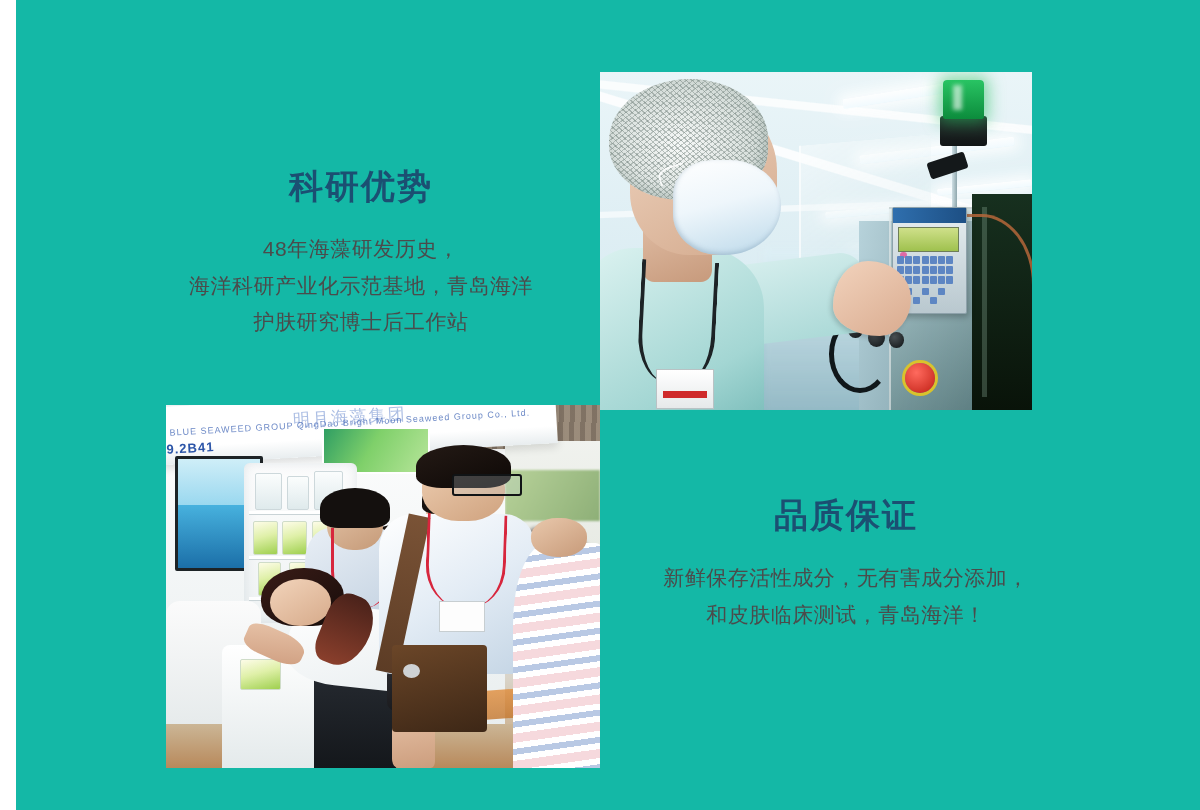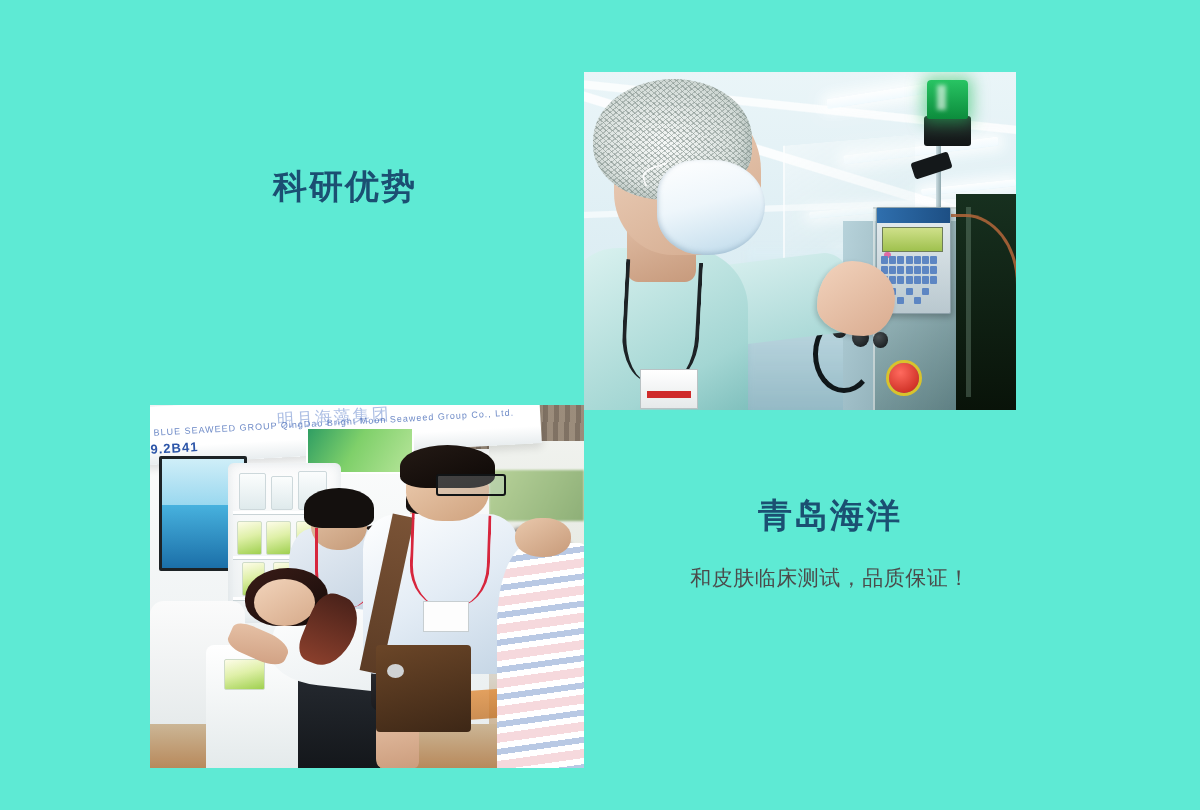--- a/index.html
+++ b/index.html
@@ -10,21 +10,22 @@
   body {
     width: 1200px;
     height: 810px;
     position: relative;
     overflow: hidden;
     font-family: "Liberation Sans", "DejaVu Sans", sans-serif;
   }
   .canvas {
     position: absolute;
     inset: 0;
-    background: #5eead4;
+    background: #14b8a6;
+    margin-left: 16px;
   }
 
   
   .text-block {
     position: absolute;
     text-align: center;
   }
   .block-title {
     font-size: 34px;
     font-weight: 700;
@@ -587,20 +588,25 @@
     <div class="ph-layer cr-neck"></div>
     <div class="ph-layer cr-head"></div>
     <div class="ph-layer cr-hairnet"></div>
     <div class="ph-layer cr-mask"></div>
     <div class="ph-layer cr-lanyard"></div>
     <div class="ph-layer cr-badge"></div>
   </div>
 
   <div class="text-block" id="text-research">
     <div class="block-title">科研优势</div>
+    <div class="block-body">
+      <span class="ln">48年海藻研发历史，</span>
+      <span class="ln">海洋科研产业化示范基地，青岛海洋</span>
+      <span class="ln">护肤研究博士后工作站</span>
+    </div>
   </div>
 
   <div class="photo" id="photo-expo">
     <div class="ph-layer ex-bg"></div>
     <div class="ph-layer ex-ceiling"></div>
     <div class="ph-layer ex-rightwall"></div>
     <div class="ph-layer ex-greenplant"></div>
     <div class="ph-layer ex-wall"></div>
 
     <div class="ph-layer ex-banner">
@@ -669,19 +675,20 @@
     <div class="ph-layer m2-head"></div>
     <div class="ph-layer m2-hair"></div>
     <div class="ph-layer m2-glass"></div>
     <div class="ph-layer m2-bag"></div>
 
     <div class="ph-layer sp-body"></div>
     <div class="ph-layer sp-head"></div>
   </div>
 
   <div class="text-block" id="text-quality">
-    <div class="block-title">青岛海洋</div>
+    <div class="block-title">品质保证</div>
     <div class="block-body">
-      <span class="ln">和皮肤临床测试，品质保证！</span>
+      <span class="ln">新鲜保存活性成分，无有害成分添加，</span>
+      <span class="ln">和皮肤临床测试，青岛海洋！</span>
     </div>
   </div>
 
 </div>
 
 </body></html>

